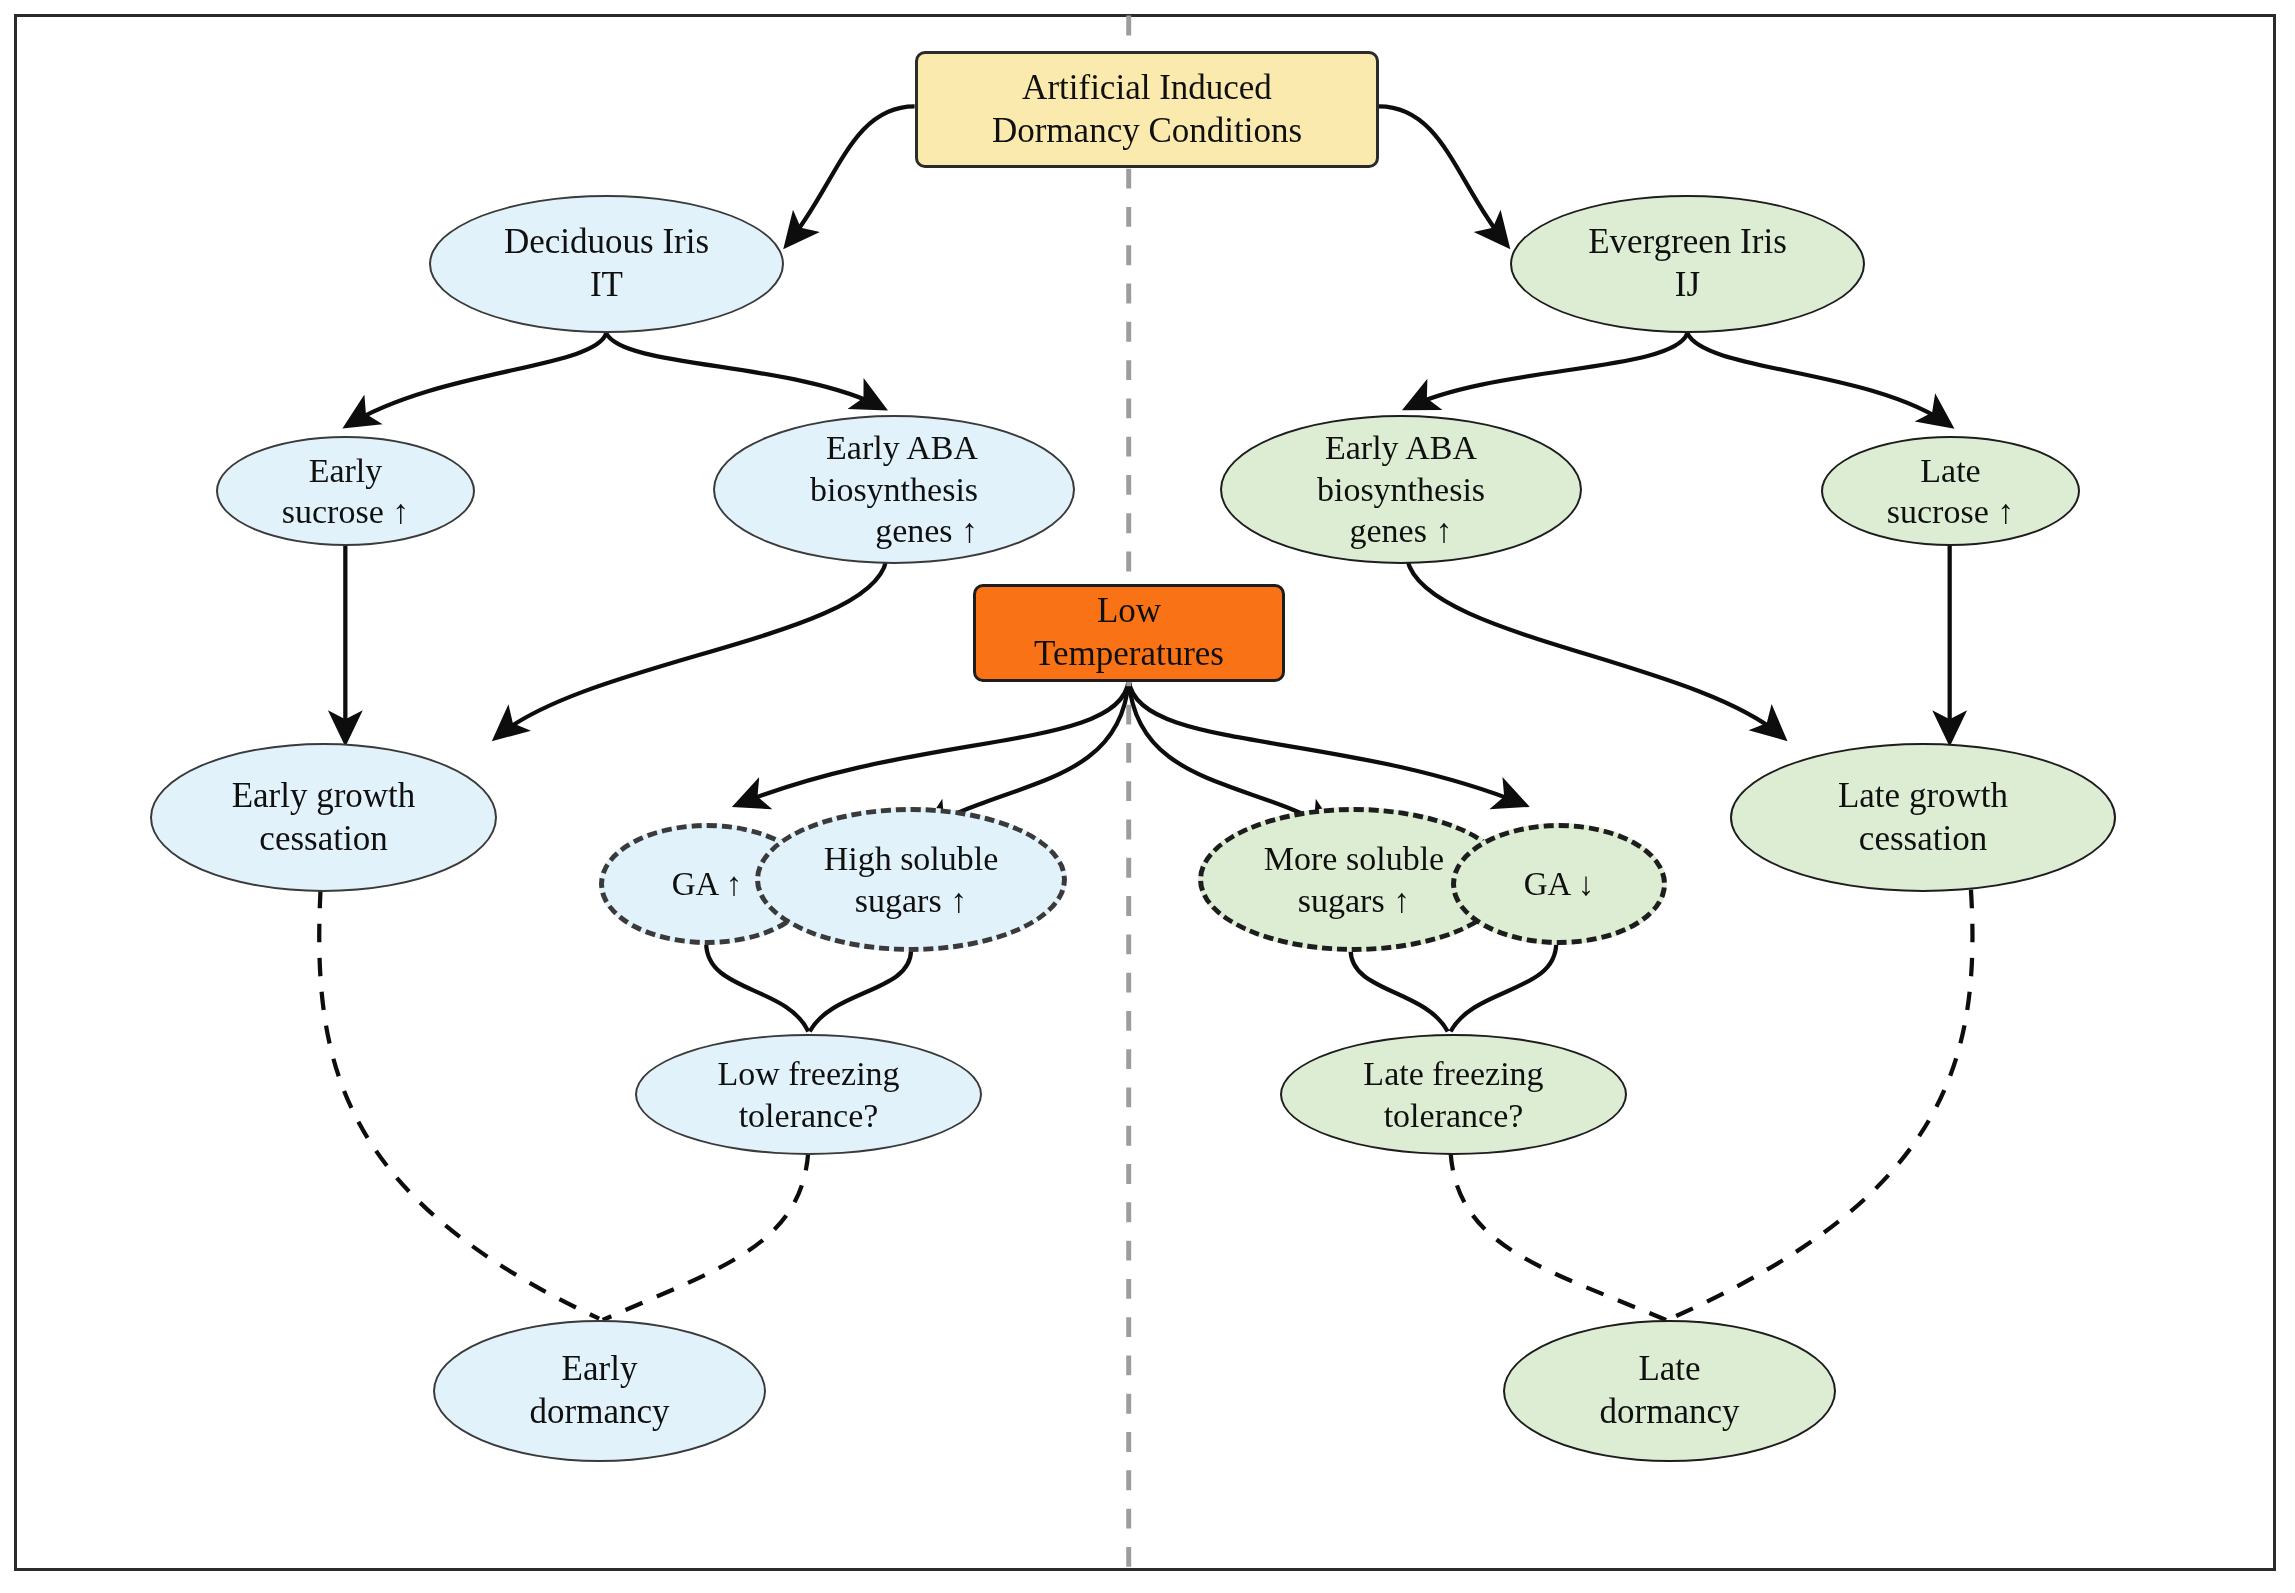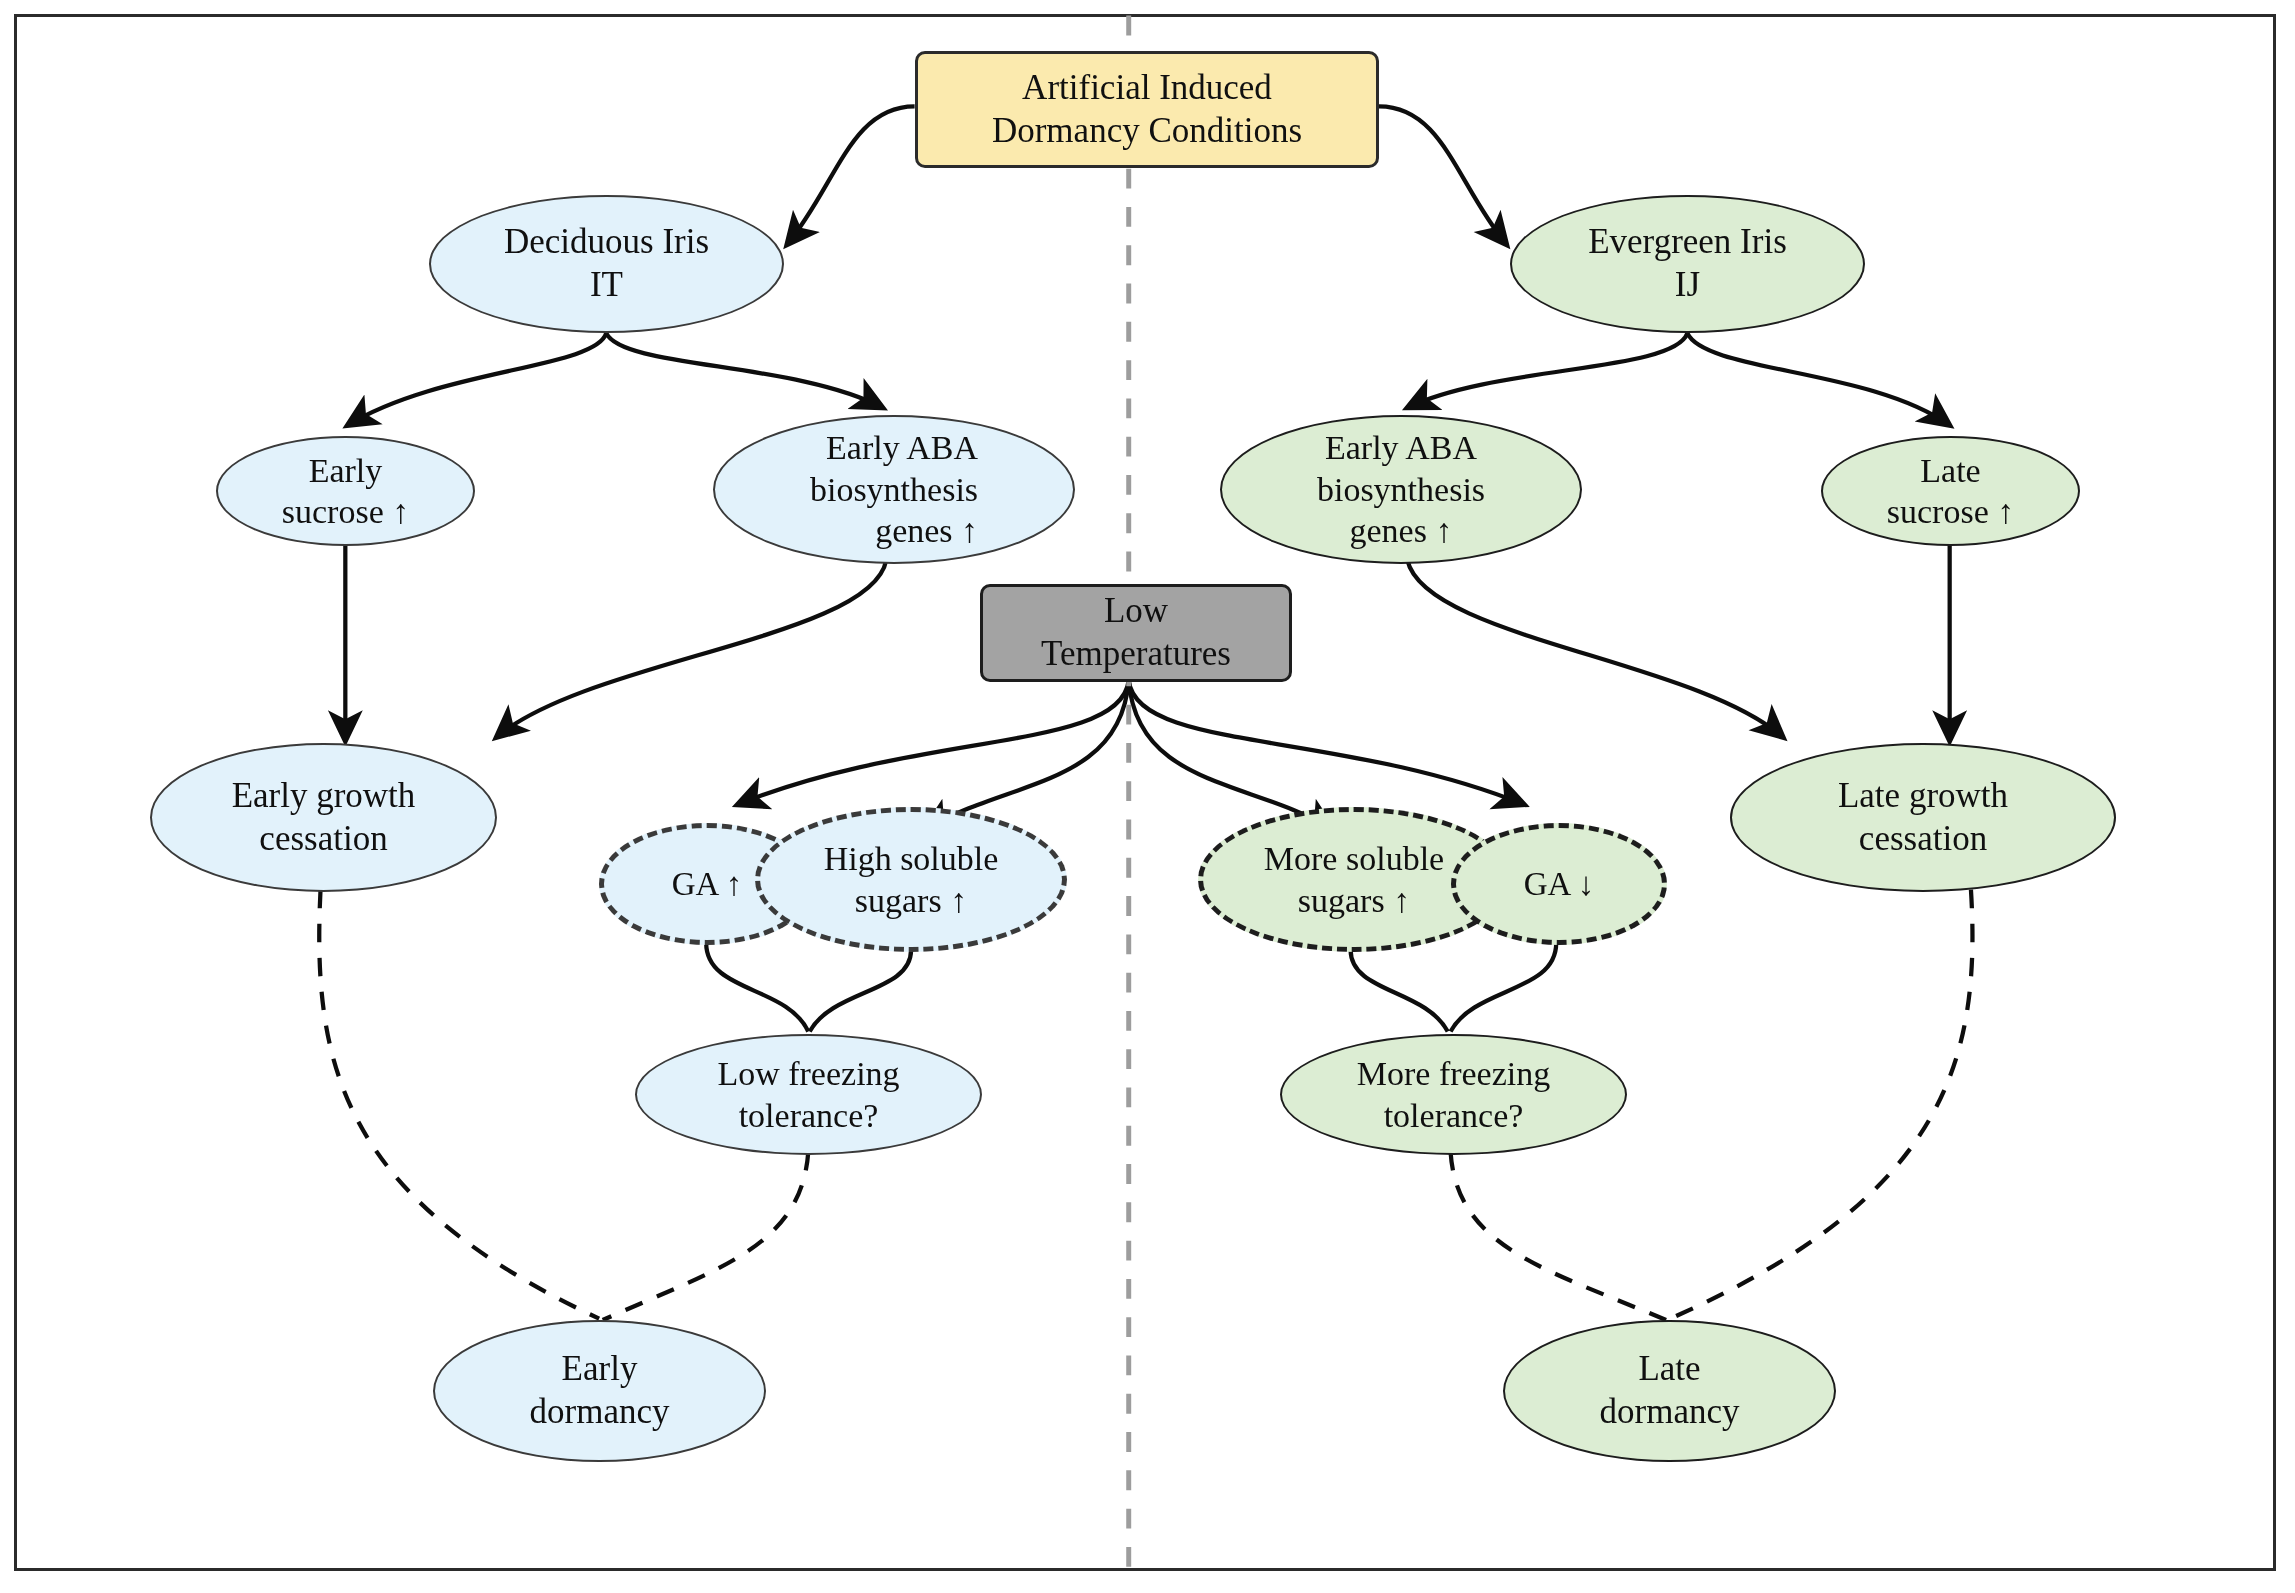--- a/index.html
+++ b/index.html
@@ -8,21 +8,21 @@
   #frame{position:absolute;left:14px;top:14px;width:2262px;height:1557px;
          border:3.5px solid #2b2b2b;box-sizing:border-box;background:#ffffff;}
   svg#wires{position:absolute;left:0;top:0;width:2295px;height:1593px;pointer-events:none;}
   .node{position:absolute;display:flex;align-items:center;justify-content:center;
         text-align:center;box-sizing:border-box;color:#101010;line-height:1.22;}
   .ell{border-radius:50%;}
   .rect{border-radius:10px;}
   .blue{background:#e2f2fb;border:2.8px solid #3a3a3a;}
   .green{background:#dcedd3;border:2.8px solid #1d1d1d;}
   .yellow{background:#fbeaae;border:3.5px solid #2b2b2b;}
-  .peach{background:#a3a3a3;border:3.5px solid #1d1d1d;margin-left:7px;}
+  .peach{background:#f97316;border:3.5px solid #1d1d1d;}
   .dash{border-style:dashed;border-width:5px;}
   .t46{font-size:33px;}
   .t48{font-size:34px;}
   .t50{font-size:35px;}
 </style>
 </head>
 <body>
 
 <div id="stage">
   <div id="frame"></div>
@@ -183,21 +183,21 @@
   </div>
 
   <div class="node ell green dash t46" style="left:1451px;top:823px;width:216px;height:122px;">
     <span>
       <span>GA ↓</span>
     </span>
   </div>
 
   <div class="node ell green t48" style="left:1280px;top:1034px;width:347px;height:121px;">
     <span>
-      <span>More freezing</span><br>
+      <span>Late freezing</span><br>
       <span>tolerance?</span>
     </span>
   </div>
 
   <div class="node ell green t50" style="left:1503px;top:1320px;width:333px;height:142px;">
     <span>
       <span>Late</span><br>
       <span>dormancy</span>
     </span>
   </div>

